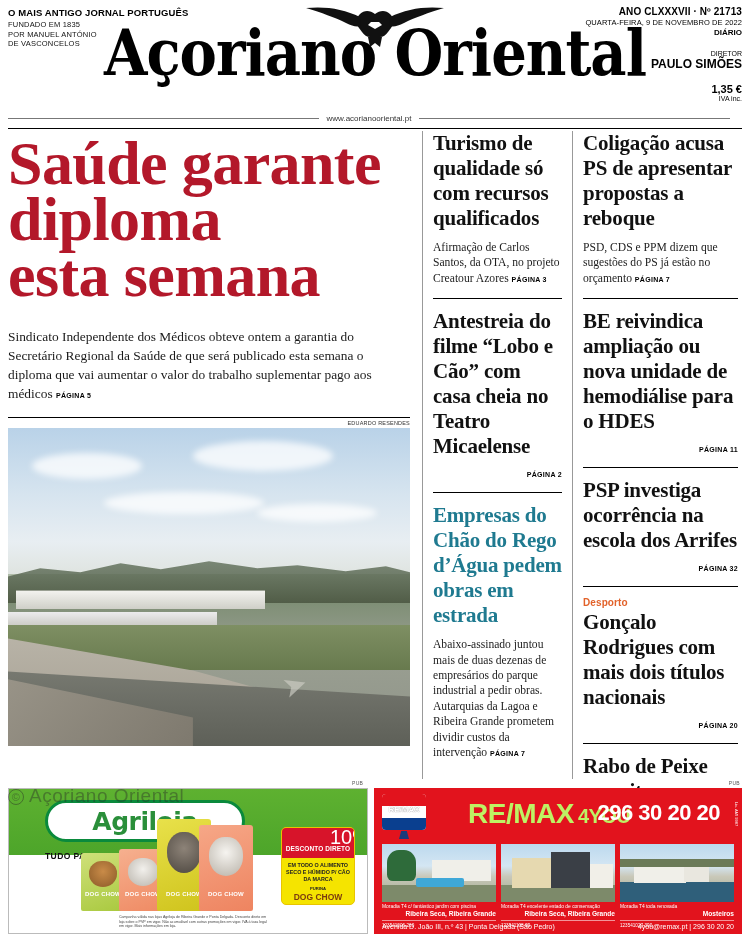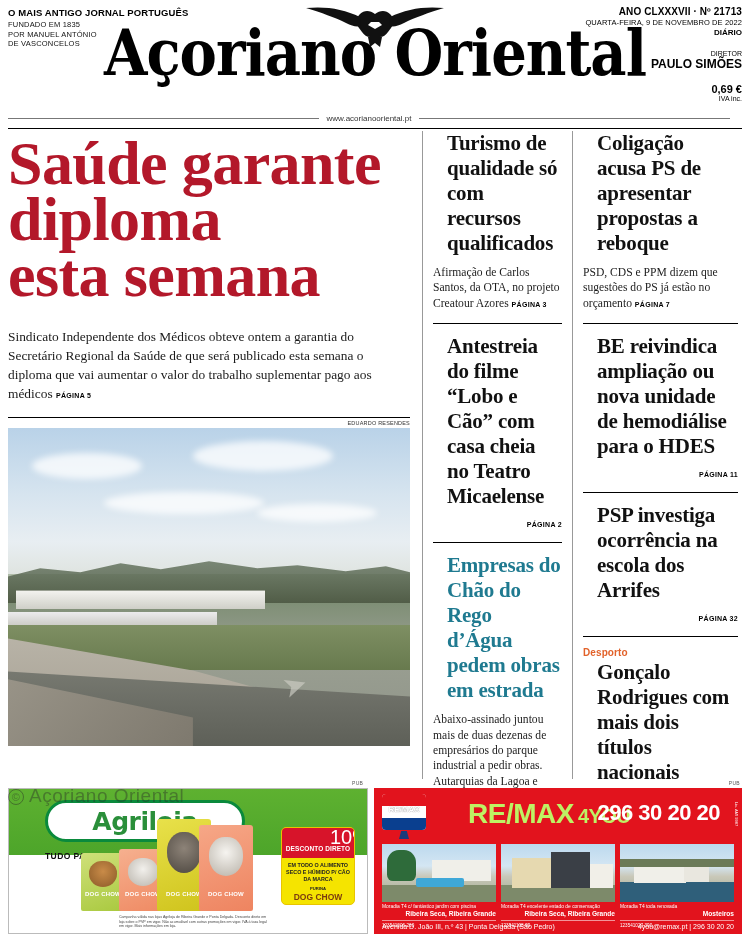--- a/index.html
+++ b/index.html
@@ -148,21 +148,21 @@
   .photo .arrow {
     position:absolute; right:26%; bottom:14%;
     color:#cfcfc6; font-size:26px; font-weight:bold; transform: rotate(-18deg);
     font-family:"Liberation Sans", sans-serif; opacity:.65;
   }
 
   
   .ch {
     font-family:"Liberation Serif", serif;
     font-weight: bold; color:#111;
-    font-size: 21px; line-height: 25px; letter-spacing:-0.2px;margin-left:14px;
+    font-size: 21px; line-height: 25px; letter-spacing:-0.2px;
   }
   .ch.teal { color: #1f7a90; }
   .cdeck {
     font-size: 11.6px; line-height: 15.4px; color:#1c1c1c; margin-top:9px;
   }
   .sep { border-top: 1px solid #000; margin: 11px 0 10px 0; }
   .pgright { text-align: right; margin-top: 4px; }
   .kicker {
     font-family:"Liberation Sans", sans-serif; font-weight: bold;
     font-size: 10px; color:#e2622a; margin-bottom: 2px; letter-spacing:.1px;
@@ -323,21 +323,21 @@
       <div class="sub">POR MANUEL ANTÓNIO</div>
       <div class="sub">DE VASCONCELOS</div>
     </div>
 
     <div class="mh-right">
       <div class="ano">ANO CLXXXVII · Nº 21713</div>
       <div class="data">QUARTA-FEIRA, 9 DE NOVEMBRO DE 2022</div>
       <div class="diario">DIÁRIO</div>
       <div class="dirlabel">DIRETOR</div>
       <div class="dirname">PAULO SIMÕES</div>
-      <div class="price">0,69 €</div>
+      <div class="price">1,35 €</div>
       <div class="iva">IVA inc.</div>
     </div>
 
     <div class="logo-wrap">
       <div class="logo-title">Açoriano Oriental</div>
       <svg class="eagle" viewBox="0 0 150 46">
         <path d="M75 10 C70 6 64 6 60 10 C56 14 56 20 59 24 L62 28 C64 31 67 33 70 33 L75 34 L80 33 C83 33 86 31 88 28 L91 24 C94 20 94 14 90 10 C86 6 80 6 75 10 Z" fill="#111"></path>
         <path d="M60 13 C44 5 26 2 6 4 C22 9 34 13 46 19 C52 22 56 23 61 22 Z" fill="#111"></path>
         <path d="M90 13 C106 5 124 2 144 4 C128 9 116 13 104 19 C98 22 94 23 89 22 Z" fill="#111"></path>
         <path d="M68 33 L70 43 L75 39 L80 43 L82 33 Z" fill="#111"></path>

